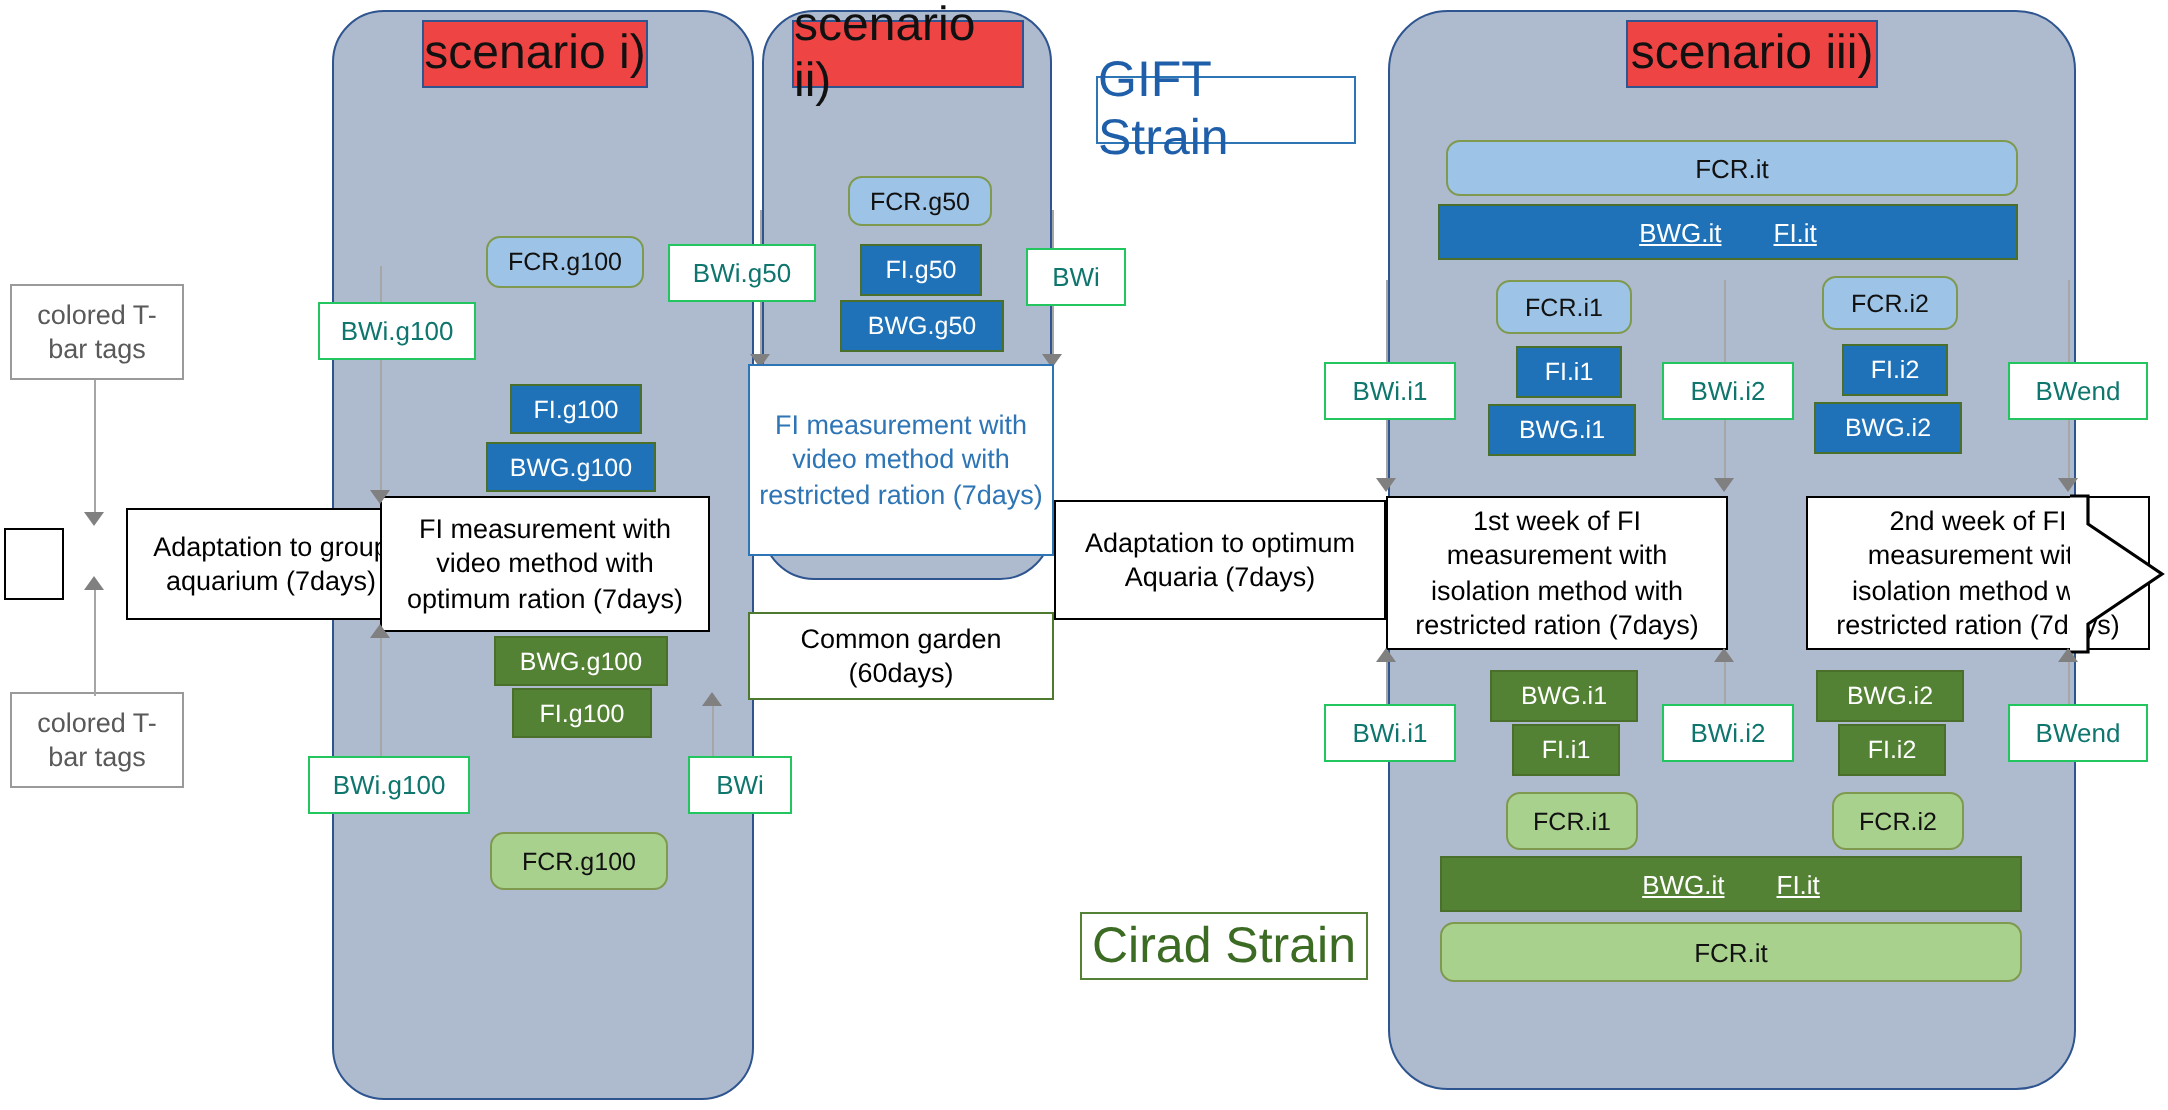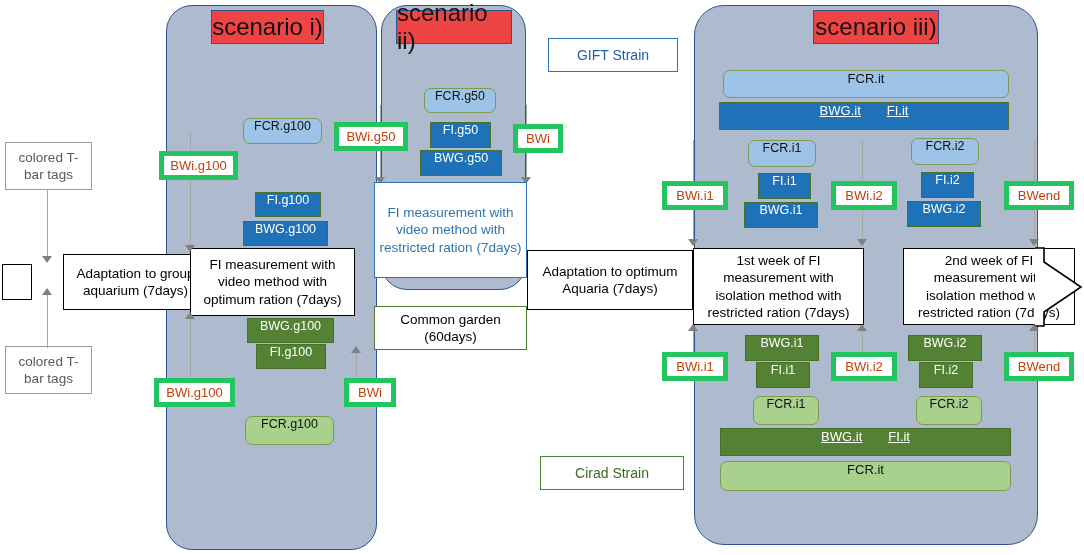--- a/index.html
+++ b/index.html
@@ -21,57 +21,57 @@
     background:#ef4444;
     border:1.5px solid #2e558f;
     display:flex;align-items:center;justify-content:center;
     font-size:24px;color:#111;
   }
 
   
   .legend{
     background:#ffffff;
     display:flex;align-items:center;justify-content:center;
-    font-size:14px;
+    font-size:25px;
   }
   .legend.gift{border:1.5px solid #2e75b6;color:#1f5fa9;}
   .legend.cirad{border:1.5px solid #538135;color:#3c6b24;}
 
   
   .proc{
     background:#ffffff;
     border:1.6px solid #000000;
     display:flex;align-items:center;justify-content:center;
     text-align:center;
     font-size:13.5px;line-height:1.28;color:#000;
     padding:2px 4px;
   }
   .proc.blue-text{color:#2e75b6;border-color:#2e75b6;}
   .proc.green-border{border-color:#4e7a30;}
   .proc.tail{border:1.6px solid #000;}
 
   
   .tr{
-    display:flex;justify-content:center;
+    display:flex;align-items:center;justify-content:center;
     font-size:12.5px;color:#ffffff;text-align:center;
     white-space:nowrap;
   }
   .tr.fcr-b{background:#9dc3e6;border:1px solid #7f9a4e;border-radius:7px;color:#111;}
   .tr.dark-b{background:#1f72b8;border:1px solid #4a6f2a;color:#fff;}
   .tr.fcr-g{background:#a9d18e;border:1px solid #7f9a4e;border-radius:7px;color:#111;}
   .tr.dark-g{background:#548235;border:1px solid #4a6f2a;color:#fff;}
   .tr.wide{font-size:13px;}
   .tr.two span{display:inline-block;text-decoration:underline;}
   .tr .gap{display:inline-block;width:26px;}
 
   
   .bw{
-    background:#ffffff;border:5px solid #22c55e;
-    display:flex;align-items:center;justify-content:center;
-    font-size:13px;color:#c2410c;
+    background:#ffffff;border:1px solid #22c55e;
+    display:flex;align-items:center;justify-content:center;
+    font-size:13px;color:#0f766e;
     z-index:6;
   }
 
   
   .vline{background:#a6a6a6;width:1.4px;}
   .arrowdown{
     width:0;height:0;border-left:5px solid transparent;border-right:5px solid transparent;
     border-top:7px solid #808080;
   }
   .arrowup{

